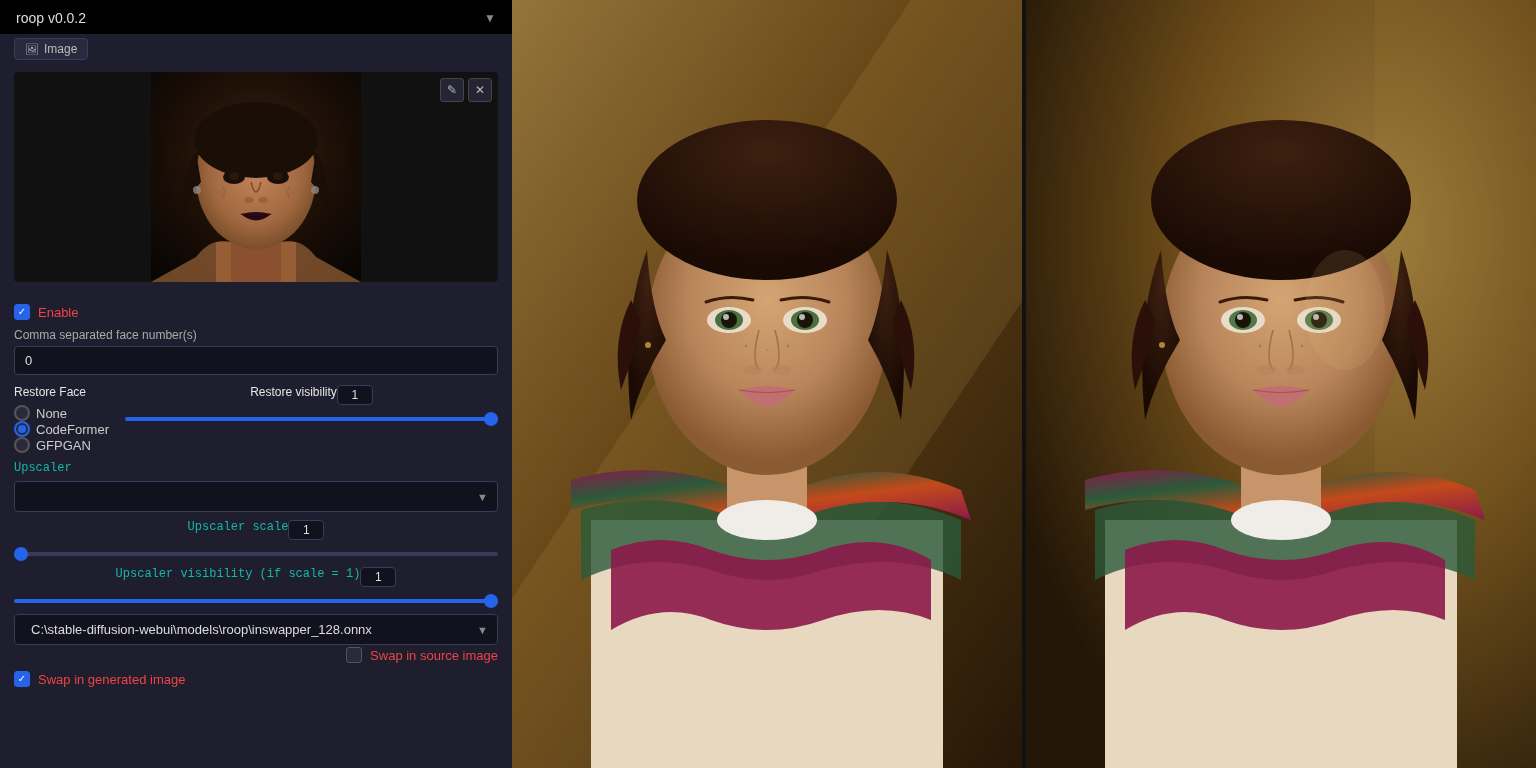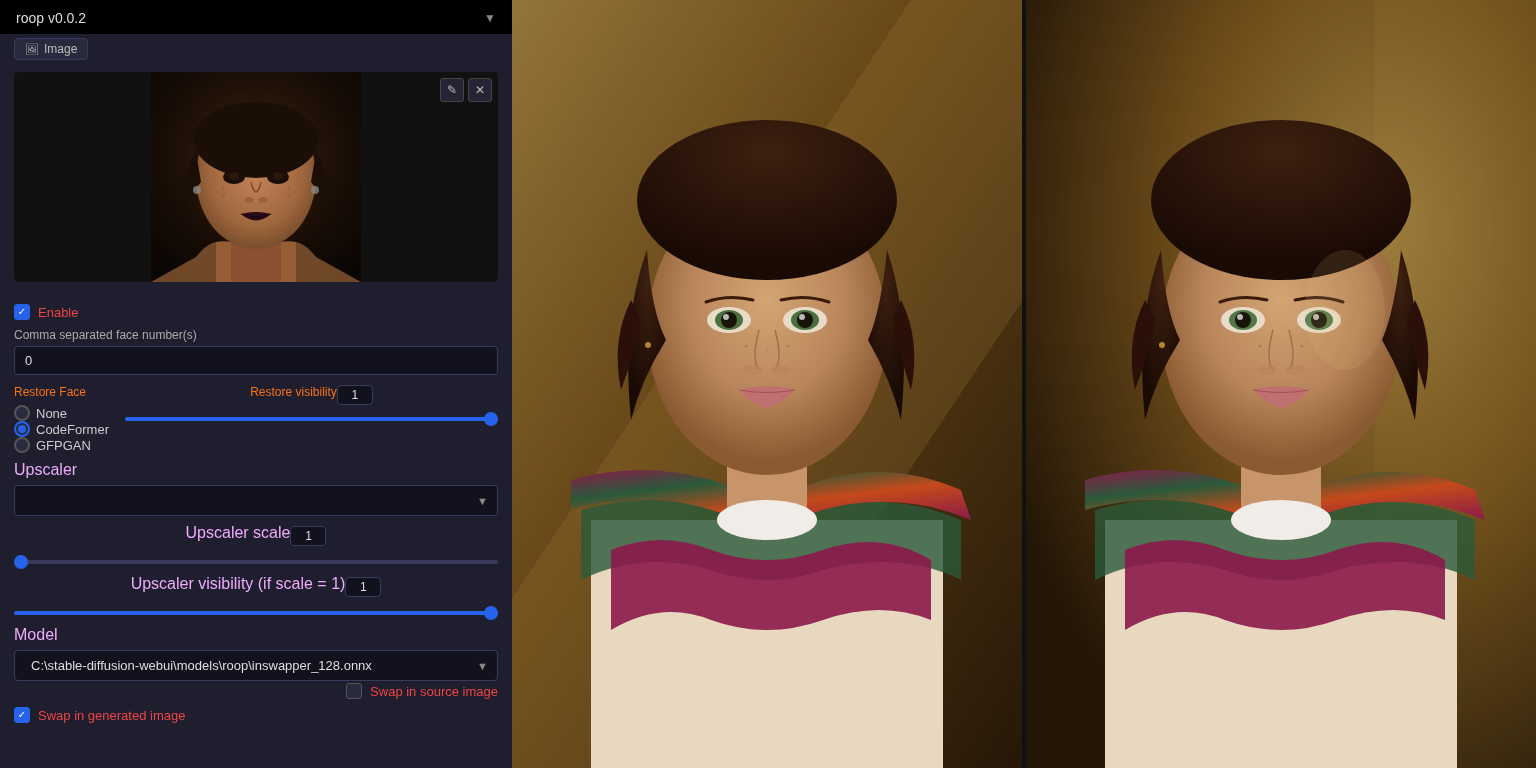--- a/index.html
+++ b/index.html
@@ -157,21 +157,21 @@
       gap: 16px;
       margin-top: 10px;
     }
     .restore-face-col {
       flex: 0 0 auto;
     }
     .restore-visibility-col {
       flex: 1;
     }
     .section-label {
-      color: #f97316;
+      color: #e5e5e5;
       font-size: 12px;
       margin-bottom: 6px;
     }
 
     
     .radio-group {
       display: flex;
       flex-direction: column;
       margin-top: 2px;
     }
@@ -262,23 +262,24 @@
       color: #888;
       pointer-events: none;
       font-size: 11px;
     }
 
     
     .section {
       margin-top: 8px;
     }
     .section-title {
-      color: #f0abfc;
-      font-size: 16px;
+      color: #14b8a6;
+      font-size: 12px;
       margin-bottom: 6px;
+      font-family: Liberation Mono, monospace;
     }
 
     
     .right-panel {
       flex: 1;
       display: flex;
       overflow: hidden;
     }
     .photo-panel {
       flex: 1;
@@ -451,21 +452,20 @@
     <div class="section">
       <div class="inline-label-row">
         <span class="section-title">Upscaler visibility (if scale = 1)</span>
         <span class="slider-val-box">1</span>
       </div>
       <input type="range" class="full-blue" min="0" max="1" step="0.01" value="1" style="width: 100%; background: linear-gradient(to right, rgb(37, 99, 235) 100%, rgb(58, 58, 90) 100%);">
     </div>
 
     
     <div class="section">
-      <div class="section-title">Model</div>
       <div class="dropdown-container">
         <select class="dropdown-select">
           <option value="C:\stable-diffusion-webui\models\roop\inswapper_128.onnx">C:\stable-diffusion-webui\models\roop\inswapper_128.onnx</option>
         </select>
         <span class="dropdown-arrow">▼</span>
       </div>
     </div>
 
     
     <div class="checkbox-row" style="margin-top:2px;justify-content:flex-end;">

